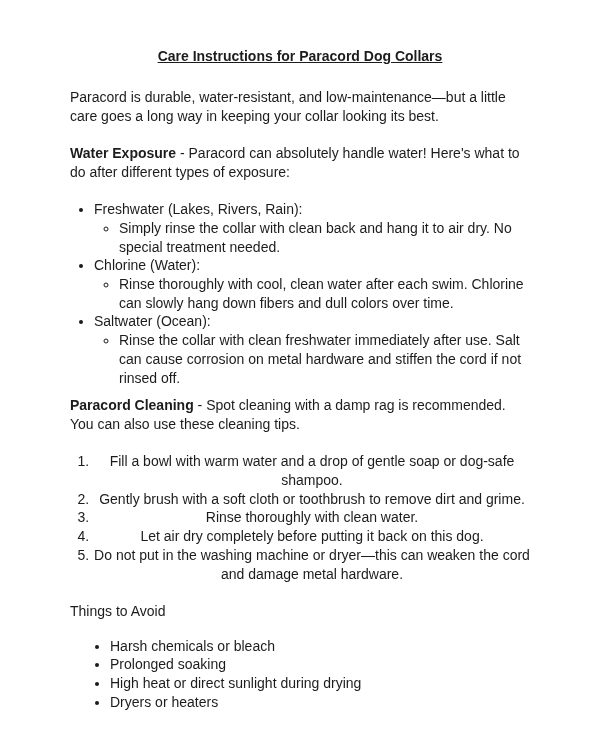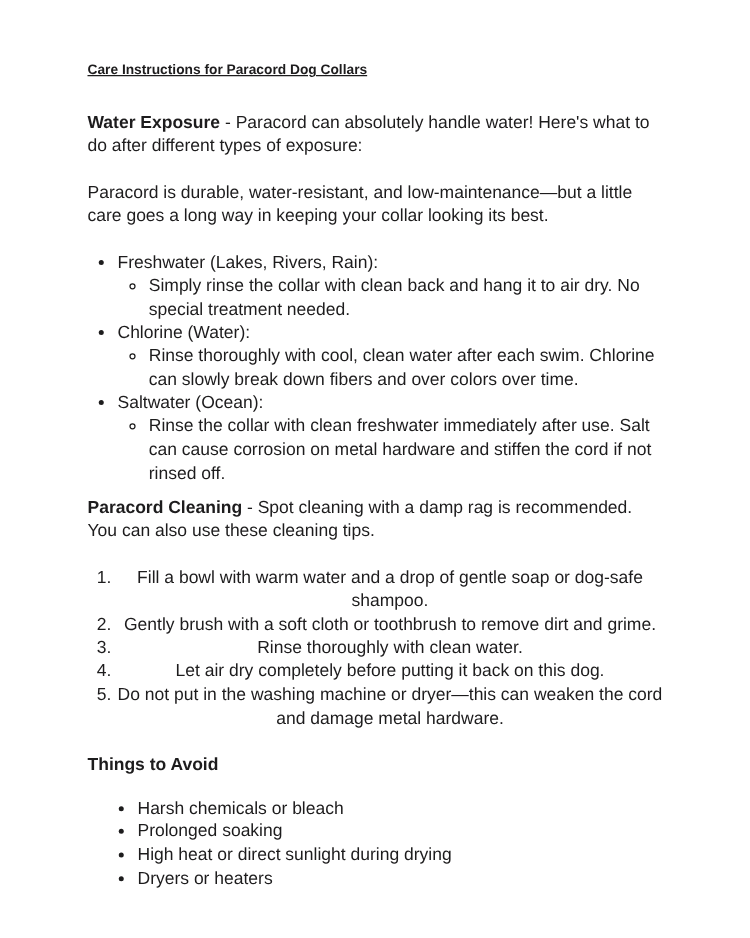--- a/index.html
+++ b/index.html
@@ -13,25 +13,26 @@
     font-size: 14px;
     line-height: 18.7px;
     overflow: hidden;
   }
   .page {
     width: 600px;
     height: 750px;
     padding: 46px 70px 0 70px;
   }
   .doc-title {
-    font-size: 11px;
+    font-size: 14px;
     font-weight: 700;
     line-height: 20px;
     text-decoration: underline;
     margin: 0 0 22px 0;
+    text-align: center;
   }
   p { margin: 0 0 18.7px 0; }
   .lead-bold { font-weight: 700; }
   ul.l1 {
     list-style: disc outside;
     margin: 0 0 9px 0;
     padding: 0 0 0 24px;
   }
   ul.l2 {
     list-style: circle outside;
@@ -43,47 +44,47 @@
     margin: 0 0 18.7px 0;
     padding: 0 0 0 23px;
   }
   ol.steps li { padding-left: 1px; text-align: center; }
   ul.plain {
     list-style: disc outside;
     margin: 16px;
     padding: 0 0 0 24px;
   }
   .section-heading {
-    font-weight: 700;
+    font-weight: 400;
     margin: 0;
   }
   li { margin: 0; }
 </style>
 </head>
 <body>
 
 <div class="page">
 
   <h1 class="doc-title">Care Instructions for Paracord Dog Collars</h1>
 
+  <p>Paracord is durable, water-resistant, and low-maintenance—but a little care goes a long way in keeping your collar looking its best.</p>
+
   <p><span class="lead-bold">Water Exposure</span><span> - Paracord can absolutely handle water! Here's what to do after different types of exposure:</span></p>
-
-  <p>Paracord is durable, water-resistant, and low-maintenance—but a little care goes a long way in keeping your collar looking its best.</p>
 
   <ul class="l1">
     <li>
       <span>Freshwater (Lakes, Rivers, Rain):</span>
       <ul class="l2">
         <li>Simply rinse the collar with clean back and hang it to air dry. No special treatment needed.</li>
       </ul>
     </li>
     <li>
       <span>Chlorine (Water):</span>
       <ul class="l2">
-        <li>Rinse thoroughly with cool, clean water after each swim. Chlorine can slowly break down fibers and over colors over time.</li>
+        <li>Rinse thoroughly with cool, clean water after each swim. Chlorine can slowly hang down fibers and dull colors over time.</li>
       </ul>
     </li>
     <li>
       <span>Saltwater (Ocean):</span>
       <ul class="l2">
         <li>Rinse the collar with clean freshwater immediately after use. Salt can cause corrosion on metal hardware and stiffen the cord if not rinsed off.</li>
       </ul>
     </li>
   </ul>
 

